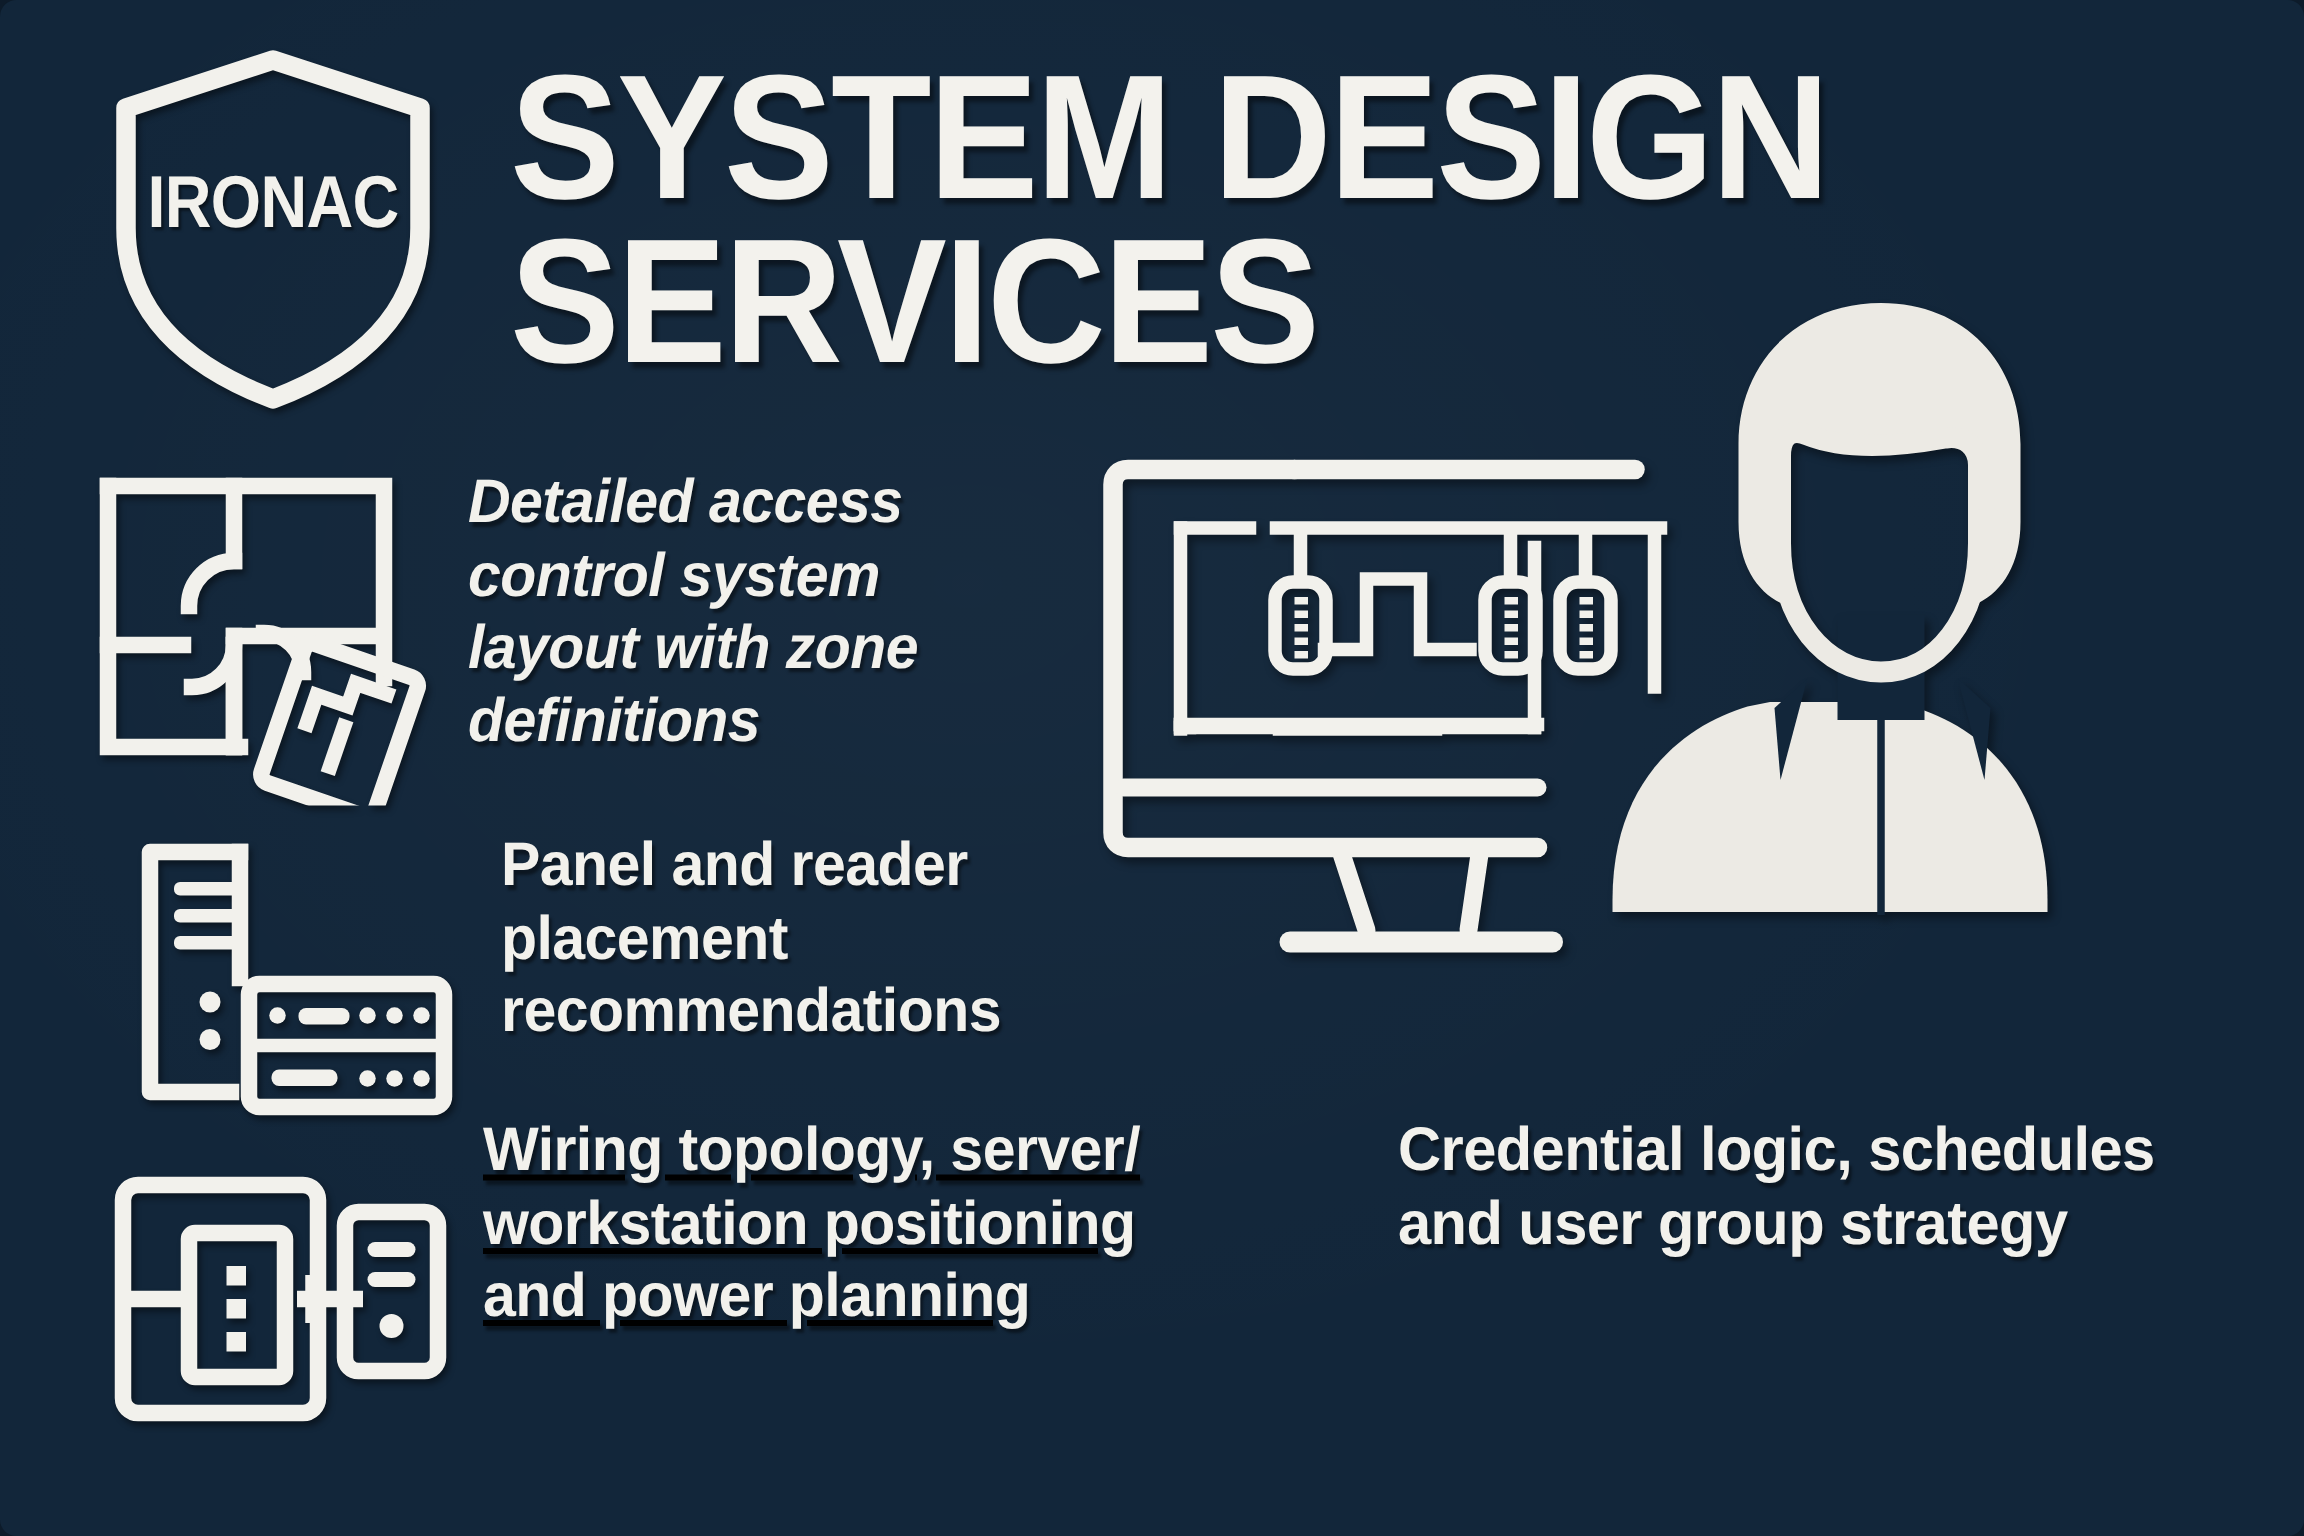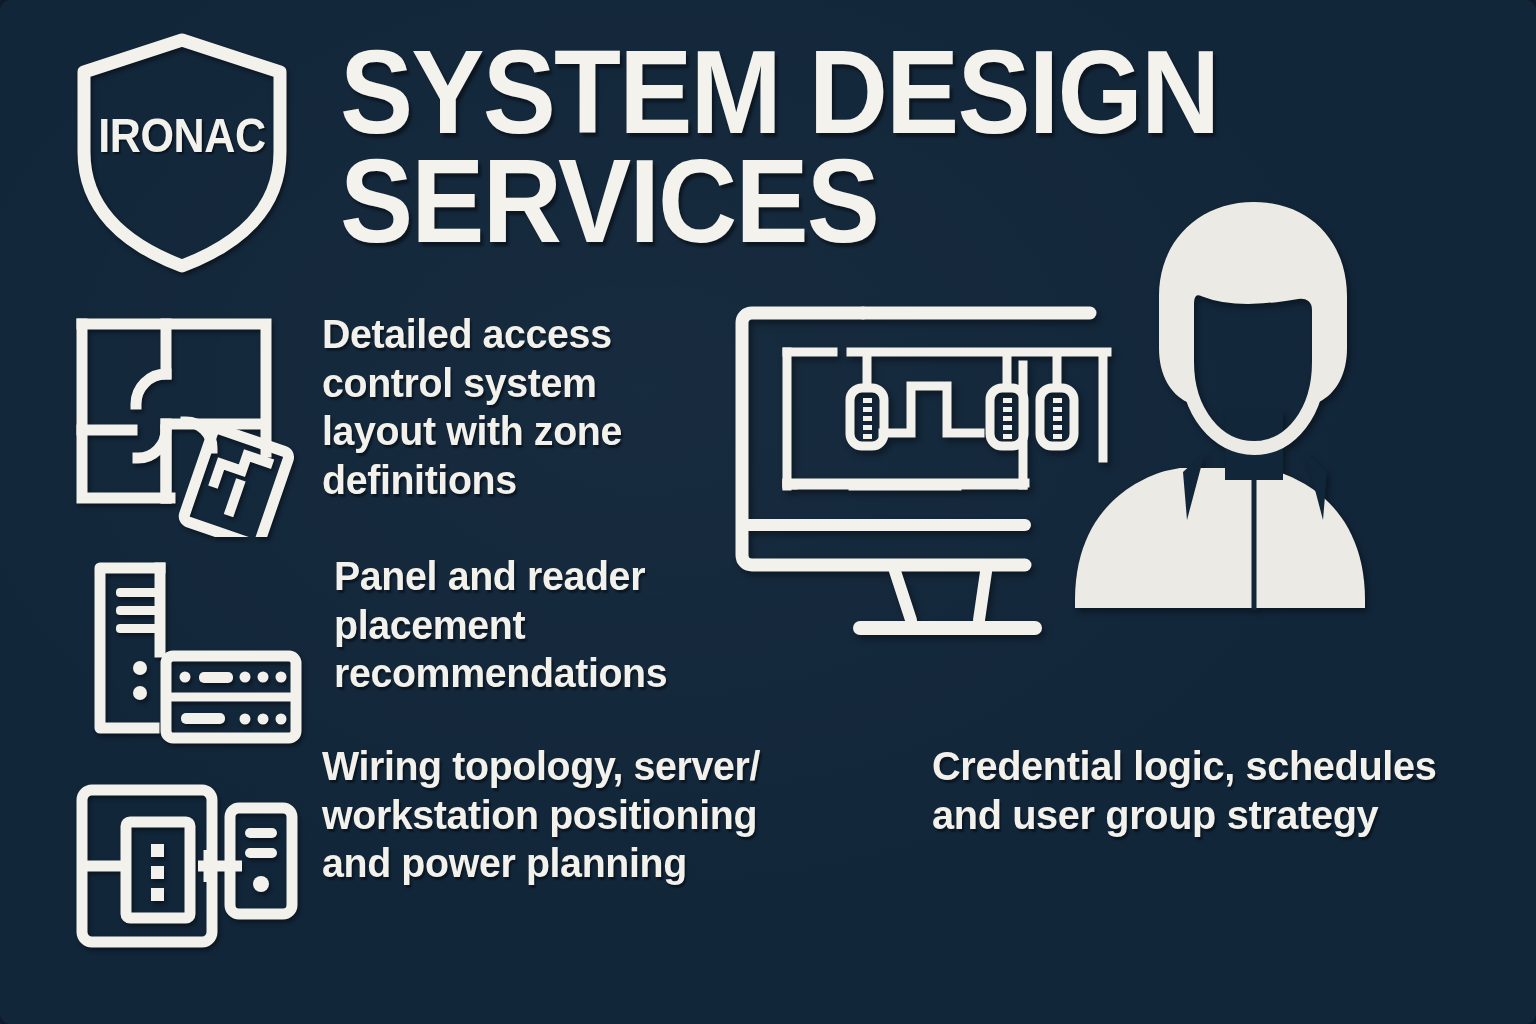--- a/index.html
+++ b/index.html
@@ -88,29 +88,29 @@
     font-size: 41px;
     font-weight: 700;
     line-height: 1.185;
     letter-spacing: -0.4px;
     transform: scaleX(0.96);
     transform-origin: left top;
     text-shadow: 2px 3px 2px rgba(0,0,0,0.45);
     white-space: pre-line;
   }
 
-  #feature-1 { left: 70px; top: 310px; }
+  #feature-1 { left: 60px; top: 310px; font-style: italic; }
   #feature-1 .ficon { width: 232px; height: 225px; margin-top: 2px; }
   #feature-1 .ftext { margin-left: 20px; width: 400px; }
 
   #feature-2 { left: 82px; top: 552px; }
   #feature-2 .ficon { width: 232px; height: 185px; margin-top: 8px; }
   #feature-2 .ftext { margin-left: 20px; width: 420px; }
 
-  #feature-3 { left: 70px; top: 742px; }
+  #feature-3 { left: 70px; top: 742px; text-decoration: underline; }
   #feature-3 .ficon { width: 232px; height: 185px; margin-top: 32px; }
   #feature-3 .ftext { margin-left: 20px; width: 540px; }
 
   
   .hero {
     position: absolute;
     left: 735px;
     top: 180px;
     width: 730px;
     height: 510px;

